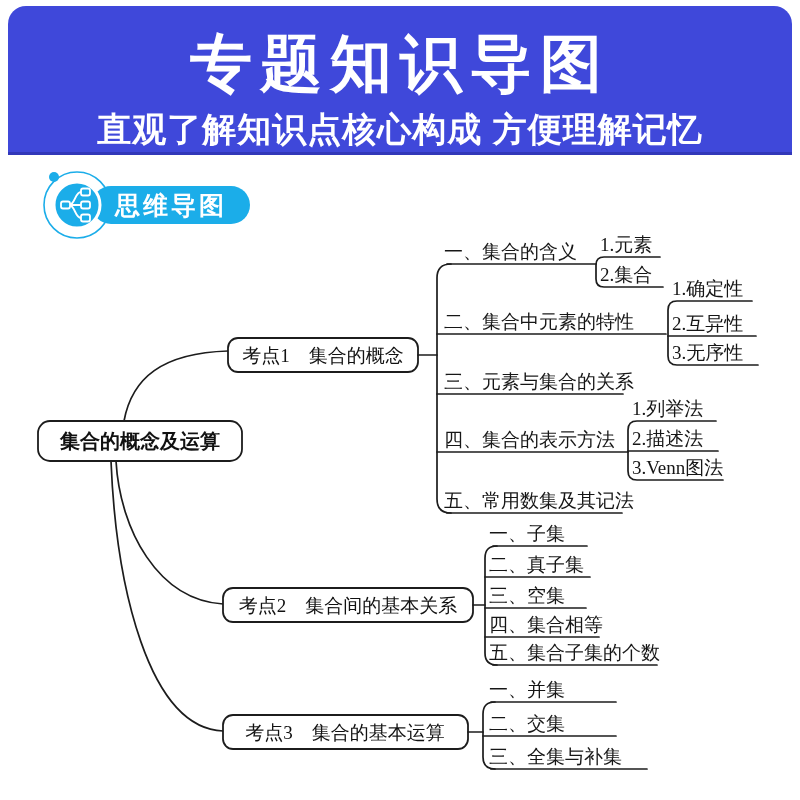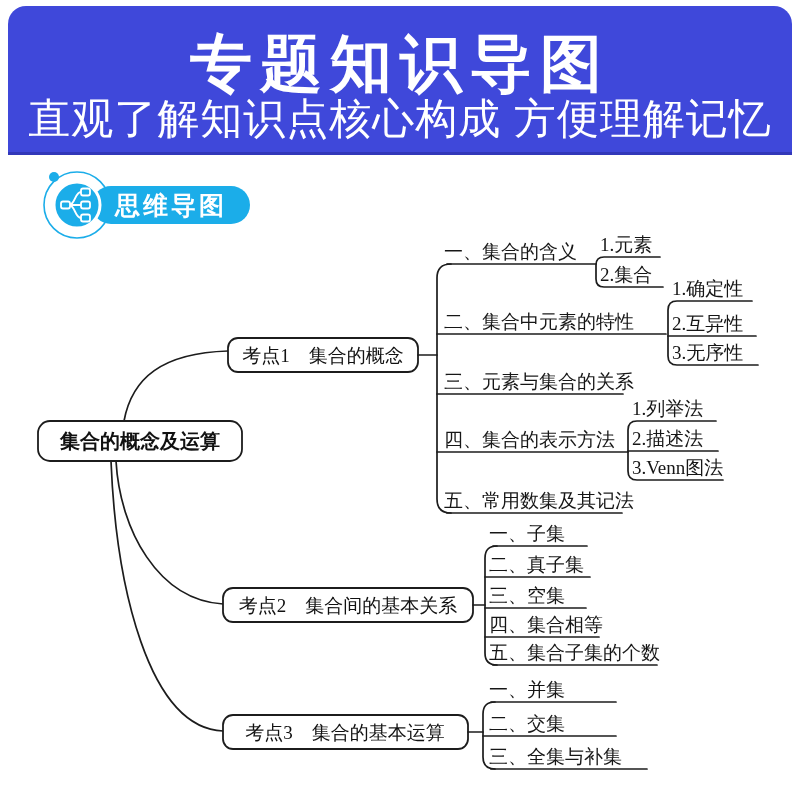--- a/index.html
+++ b/index.html
@@ -5,21 +5,21 @@
   html,body{margin:0;padding:0;background:#ffffff;}
   .page{position:relative;width:800px;height:800px;background:#ffffff;overflow:hidden;
         font-family:"Liberation Sans", sans-serif;}
   
   .header{position:absolute;left:8px;top:6px;width:784px;height:146px;
           background:var(--header-bg,#3F48DA);border-radius:18px 18px 0 0;
           border-bottom:3px solid var(--header-edge,#3238b9);
           text-align:center;color:#ffffff;}
   .header .title{margin-top:24px;font-size:62px;line-height:68px;font-weight:900;
                  letter-spacing:8px;}
-  .header .subtitle{margin-top:0;font-size:42px;line-height:42px;font-weight:normal;
+  .header .subtitle{margin-top:10px;font-size:34px;line-height:42px;font-weight:bold;
                     letter-spacing:1px;}
   
   .badge-svg{position:absolute;left:18px;top:166px;}
   .badge-pill{fill:var(--badge,#1BADE9);}
   .badge-disc{fill:var(--badge,#1BADE9);stroke:#ffffff;stroke-width:3px;}
   .badge-ring{fill:none;stroke:var(--badge,#1BADE9);stroke-width:1.6px;}
   .badge-dot{fill:var(--badge,#1BADE9);}
   .badge-glyph{fill:none;stroke:#ffffff;stroke-width:1.8px;stroke-linecap:round;}
   .badge-node{fill:var(--badge,#1BADE9);stroke:#ffffff;stroke-width:1.8px;}
   .badge-text{font-family:"Liberation Sans", sans-serif;font-size:25px;font-weight:bold;

